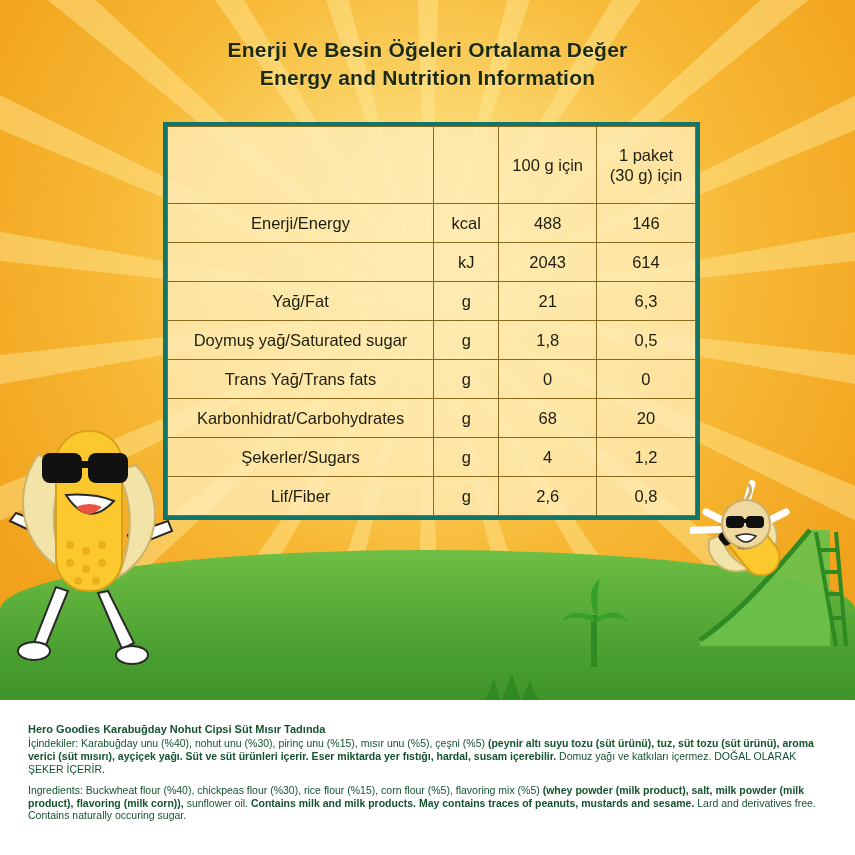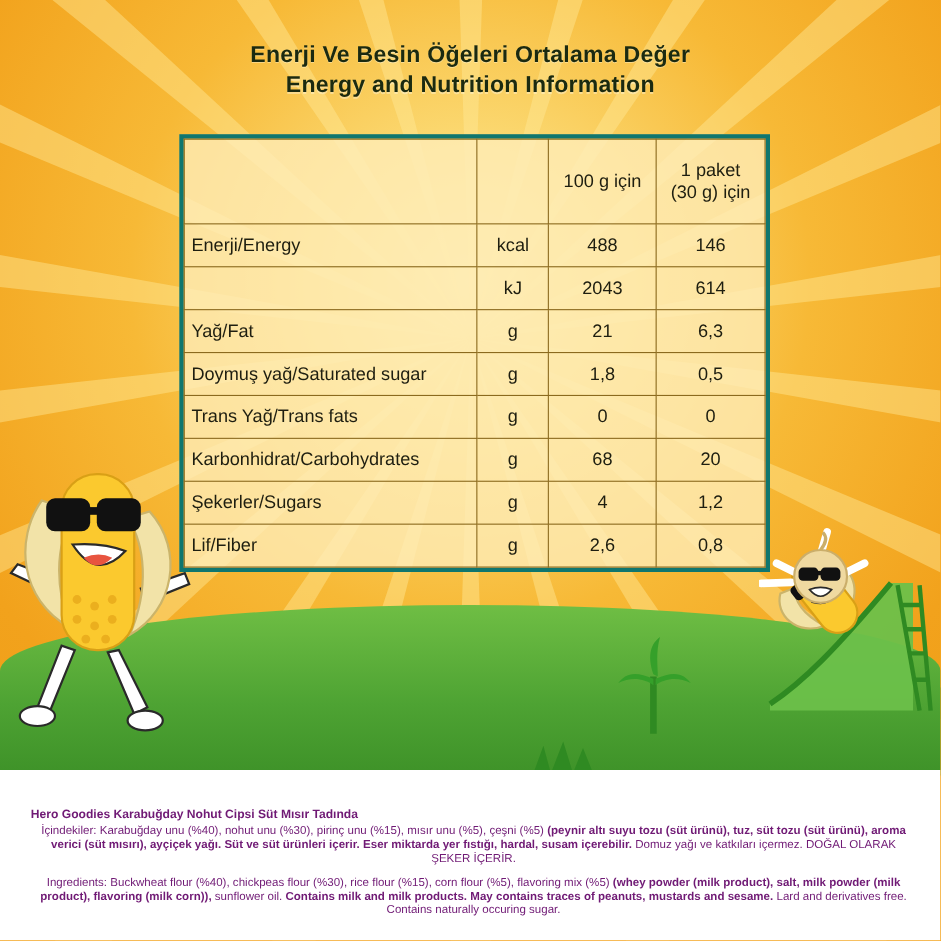--- a/index.html
+++ b/index.html
@@ -71,35 +71,35 @@
     border:1px solid #8B6A1E;
     padding:3px 6px;
     font-weight:normal;
     background:rgba(255,244,205,0.5);
   }
   .hdr-row td{
     height:70px;vertical-align:middle;text-align:center;
     font-size:16.5px;line-height:20px;
     background:rgba(253,226,150,0.25);
   }
-  .c-name{width:268px;text-align:left;}
+  .c-name{width:268px;text-align:center;}
   .c-unit{width:60px;text-align:center;}
   .c-100{width:100px;text-align:center;}
   .c-pkt{width:101px;text-align:center;}
   .row td{height:32px;}
   .indent{padding-left:20px;}
   .rowA td{background:rgba(255,246,212,0.62);}
   .rowB td{background:rgba(250,214,128,0.5);}
   
   .footer-text{
-    position:absolute;left:28px;bottom:12px;width:805px;
-    color:#701a75;
+    position:absolute;left:28px;bottom:24px;width:805px;
+    color:#14532d;
   }
   .ft-title{font-size:11px;font-weight:bold;line-height:14px;margin-bottom:1px;}
-  .ft-body{font-size:10.5px;line-height:12.6px;margin-bottom:9px;text-align:center;}
+  .ft-body{font-size:10.5px;line-height:12.6px;margin-bottom:9px;}
   .ft-body b{font-weight:bold;}
   
   .char{position:absolute;}
   .corn-big{left:8px;top:395px;width:175px;height:290px;}
   .corn-slide{left:690px;top:470px;width:160px;height:200px;}
   .chickpea{left:700px;top:482px;width:90px;height:90px;}
   .palm{left:560px;top:575px;width:70px;height:95px;}
   .bush{left:480px;top:672px;width:70px;height:30px;}
   .sunglass{fill:#111;}
 </style>

